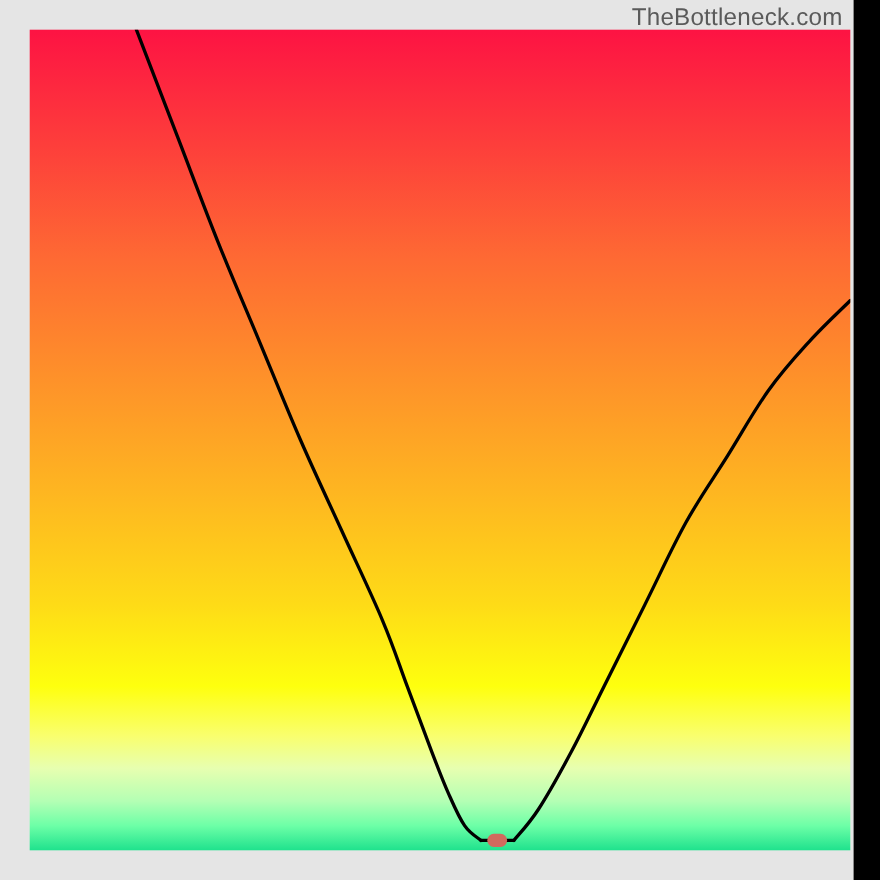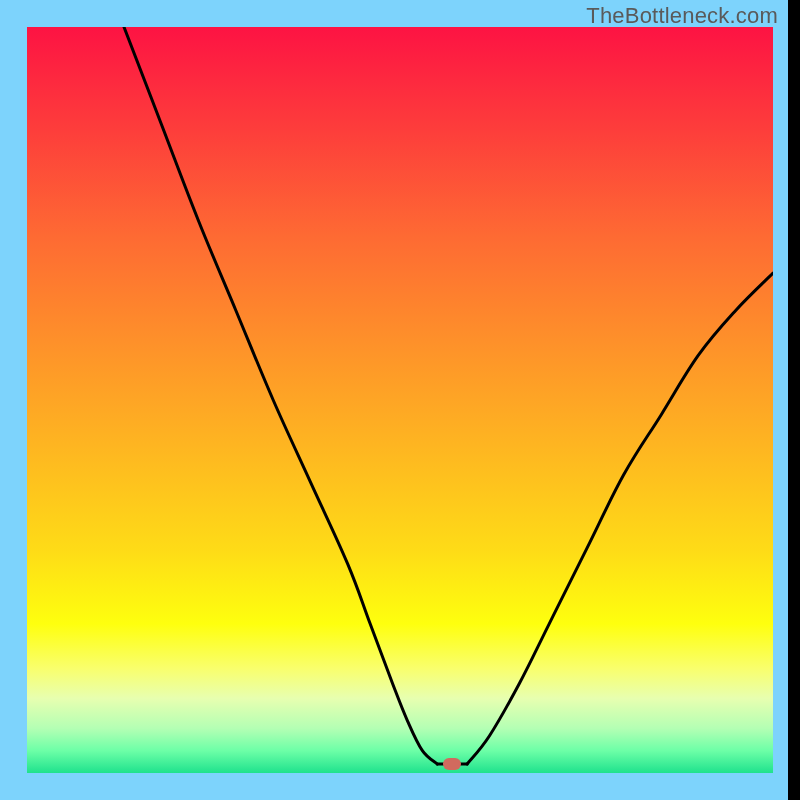--- a/index.html
+++ b/index.html
@@ -10,22 +10,21 @@
     background: #000;
     overflow: hidden;
     font-family: Arial, Helvetica, sans-serif;
   }
   .chart-frame {
     position: absolute;
     left: 0;
     top: 0;
     width: 776px;
     height: 800px;
-    background: #7dd3fc;
-    padding-left: 12px;
+    background: #e5e5e5;
   }
   .plot-area {
     position: absolute;
     left: 27px;
     top: 27px;
     width: 746px;
     height: 746px;
     
     background: linear-gradient(
       to bottom,

